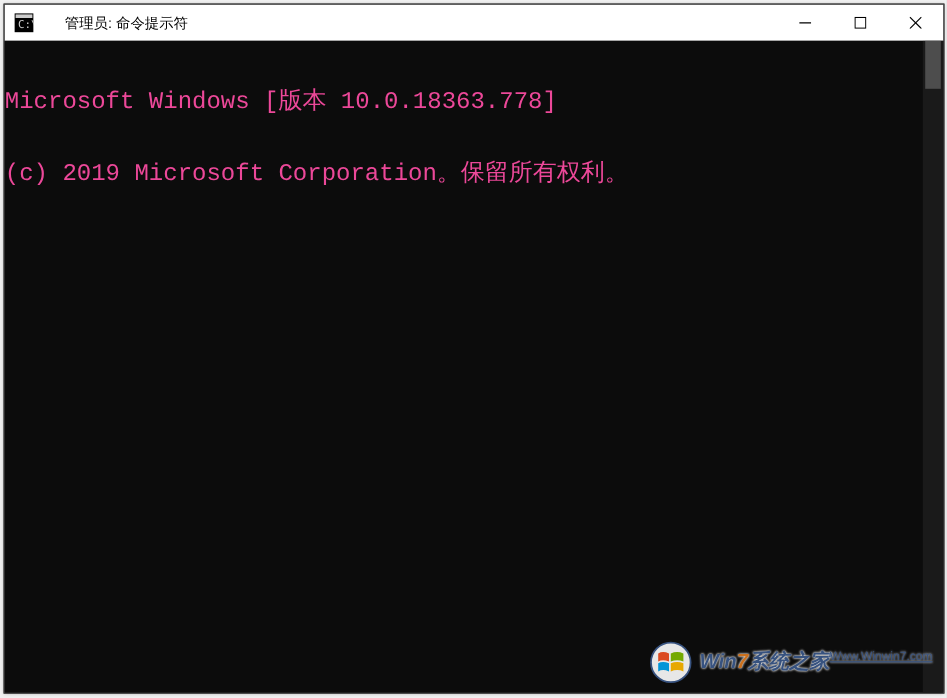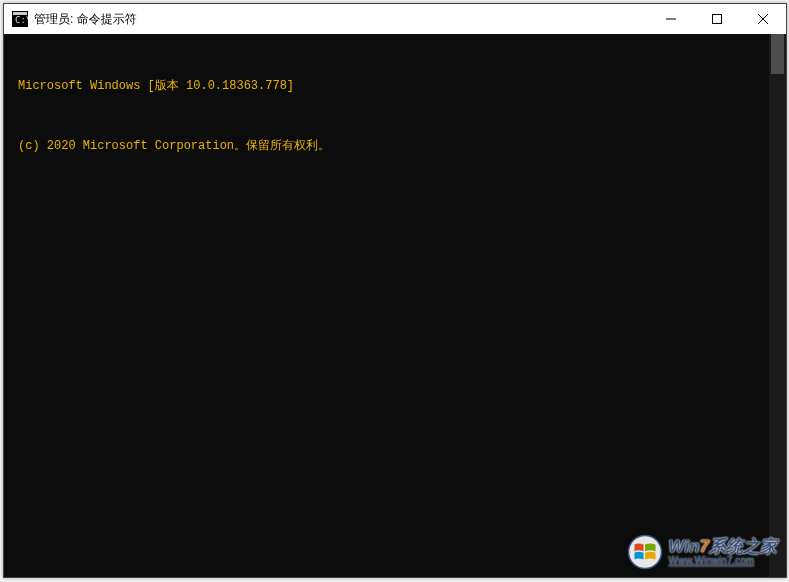--- a/index.html
+++ b/index.html
@@ -1,30 +1,30 @@
 <!DOCTYPE html>
 <html><head>
 <meta charset="utf-8">
 <style>
   html,body{margin:0;padding:0;width:789px;height:582px;background:#f0f0f0;font-family:"Microsoft YaHei","Segoe UI",sans-serif;overflow:hidden;position:relative;}
   .window{position:absolute;left:3px;top:3px;width:782px;height:573px;border:1px solid #444;background:#0c0c0c;display:flex;flex-direction:column;box-shadow:0 0 3px rgba(0,0,0,.3);}
   .titlebar{height:30px;background:#fff;display:flex;align-items:center;user-select:none;}
   .titlebar .icon{width:16px;height:16px;margin-left:8px;margin-right:6px;display:flex;align-items:center;justify-content:center;}
-  .titlebar .title{font-size:12px;color:#000;flex:0 0 auto;}
+  .titlebar .title{font-size:12px;color:#000;flex:0 0 auto;margin-left:20px;}
   .titlebar .spacer{flex:1 1 auto;}
   .winbtn{width:46px;height:30px;display:flex;align-items:center;justify-content:center;color:#000;}
   .winbtn svg{width:10px;height:10px;}
-  .terminal{flex:1 1 auto;background:#0c0c0c;color:#eab308;font-family:"NSimSun","SimSun","Consolas","Courier New",monospace;font-size:12px;line-height:20px;padding:2px 14px;white-space:pre;overflow:hidden;position:relative;}
+  .terminal{flex:1 1 auto;background:#0c0c0c;color:#ec4899;font-family:"NSimSun","SimSun","Consolas","Courier New",monospace;font-size:20px;line-height:20px;padding:2px 0;white-space:pre;overflow:hidden;position:relative;}
   .terminal .line{white-space:pre;}
   .cursor{display:inline-block;width:8px;height:3px;background:#ccc;vertical-align:-2px;margin-left:0;}
   .scrollbar{position:absolute;right:0;top:0;width:17px;height:100%;background:#1a1a1a;}
   .thumb{position:absolute;top:0;left:2px;width:13px;height:40px;background:#4d4d4d;}
   .watermark{position:absolute;right:12px;bottom:12px;display:flex;align-items:center;gap:6px;opacity:.9;pointer-events:none;}
   .watermark .logo{width:36px;height:36px;}
-  .watermark .wmtext{display:flex;flex-direction:column;line-height:1.05;}
+  .watermark .wmtext{display:flex;line-height:1.05;}
   .watermark .wmtop{font-size:17px;font-weight:700;font-style:italic;color:#3c5a8c;text-shadow:0 0 2px #fff,0 0 2px #fff;}
   .watermark .wmtop .orange{color:#e07b1f;}
   .watermark .wmbot{font-size:10px;color:#3c5a8c;text-shadow:0 0 2px #fff;text-decoration:underline;}
 </style>
 </head>
 <body>
 
 <div class="window">
   <div class="titlebar">
     <span class="icon">
@@ -49,21 +49,21 @@
     <div class="winbtn close">
       <svg viewBox="0 0 10 10">
           <line x1="0" y1="0" x2="10" y2="10" stroke="currentColor" stroke-width="1"></line>
           <line x1="10" y1="0" x2="0" y2="10" stroke="currentColor" stroke-width="1"></line>
         </svg>
     </div>
   </div>
 
   <div class="terminal">
     <div class="line">Microsoft Windows [版本 10.0.18363.778]</div>
-    <div class="line">(c) 2020 Microsoft Corporation。保留所有权利。</div>
+    <div class="line">(c) 2019 Microsoft Corporation。保留所有权利。</div>
     <div class="line"> </div>
 
     <div class="scrollbar">
       <div class="thumb"></div>
     </div>
   </div>
 </div>
 
 <div class="watermark">
   <span class="logo">

